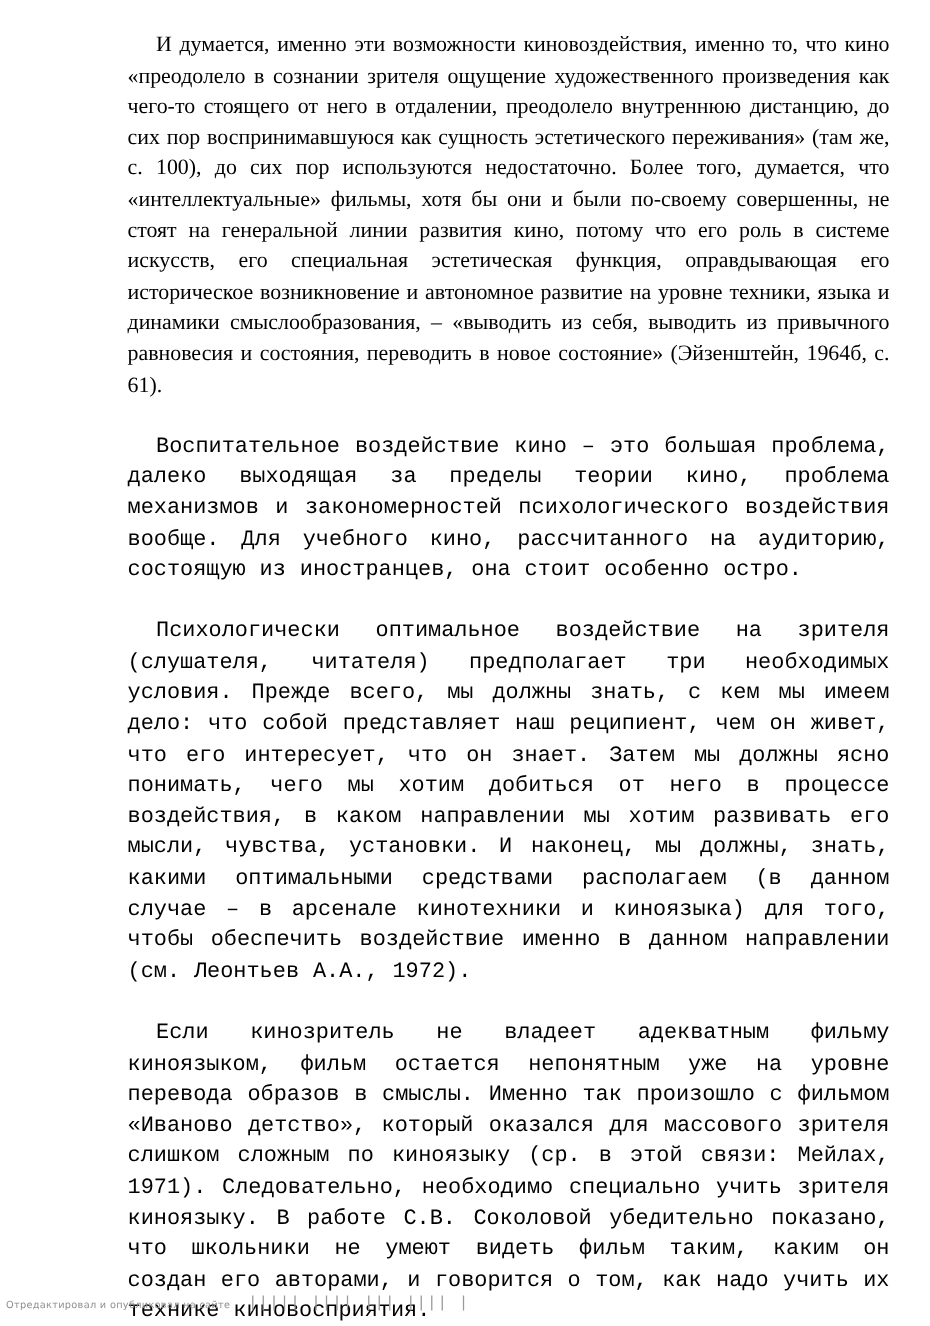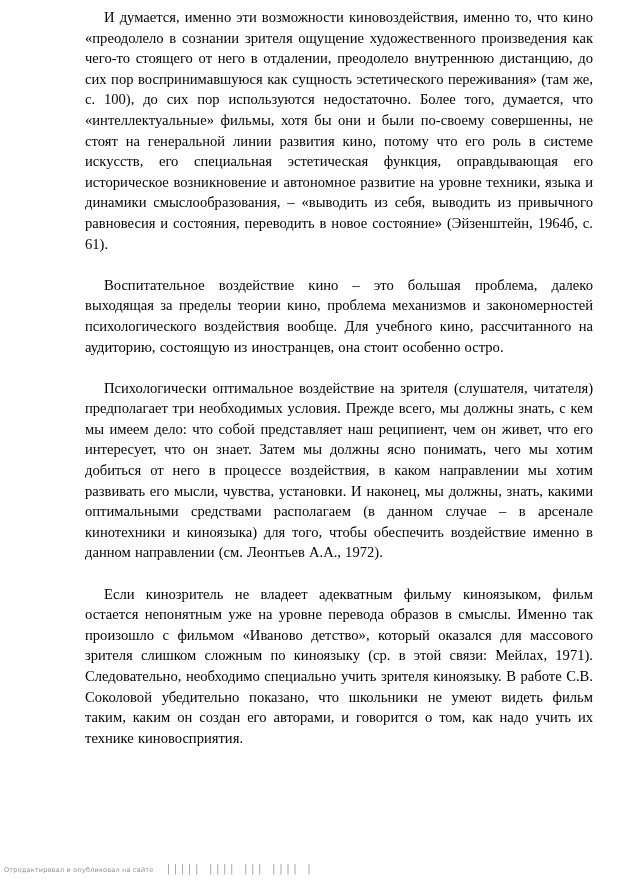--- a/index.html
+++ b/index.html
@@ -10,34 +10,35 @@
       width: 620px;
       height: 884px;
       background: #ffffff;
       position: relative;
       overflow: hidden;
       font-family: "Liberation Serif", "DejaVu Serif", serif;
     }
     .page-text {
       position: absolute;
       left: 85px;
-      top: 7px;
+      top: 20px;
       width: 508px;
       color: #000000;
     }
     .page-text p {
       margin: 0;
       font-size: 14.6px;
       line-height: 20.6px;
       text-align: justify;
       text-indent: 19px;
       word-spacing: 0.5px;
     }
     .page-text p + p {
       margin-top: 20.6px;
+      font-family: Liberation Mono, monospace;
     }
     .watermark {
       position: absolute;
       left: 4px;
       bottom: 10px;
       display: flex;
       align-items: flex-end;
       gap: 12px;
       white-space: nowrap;
     }

